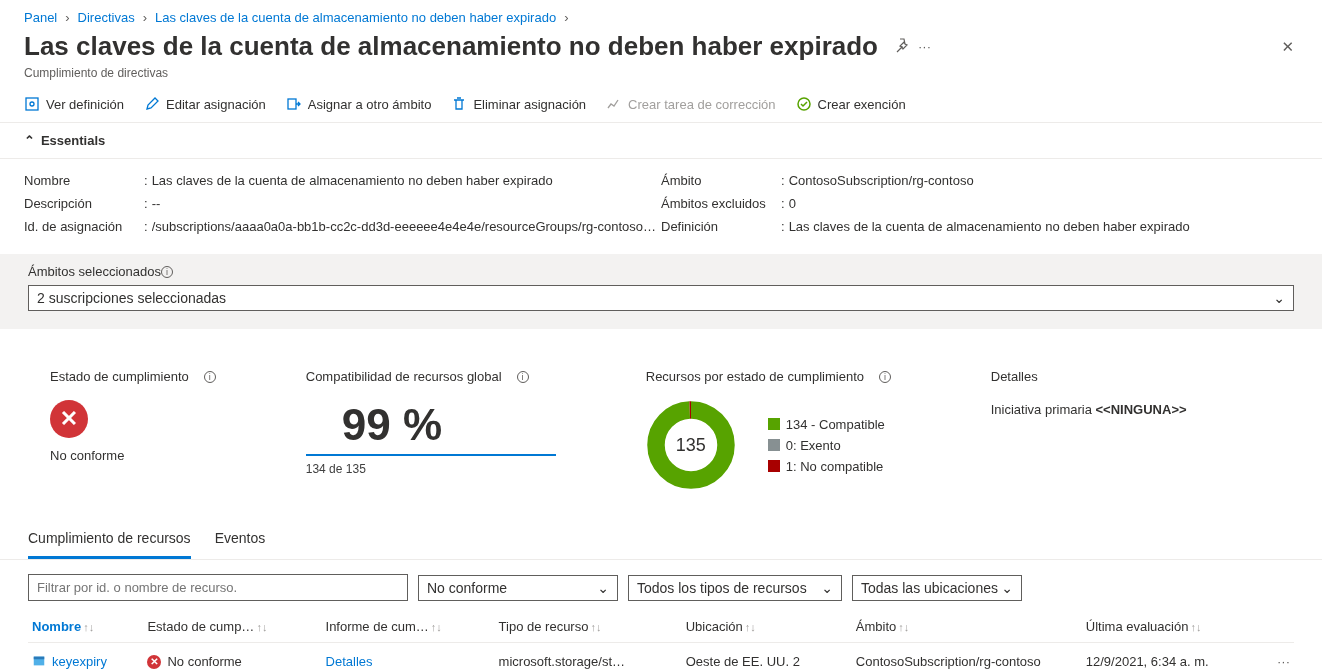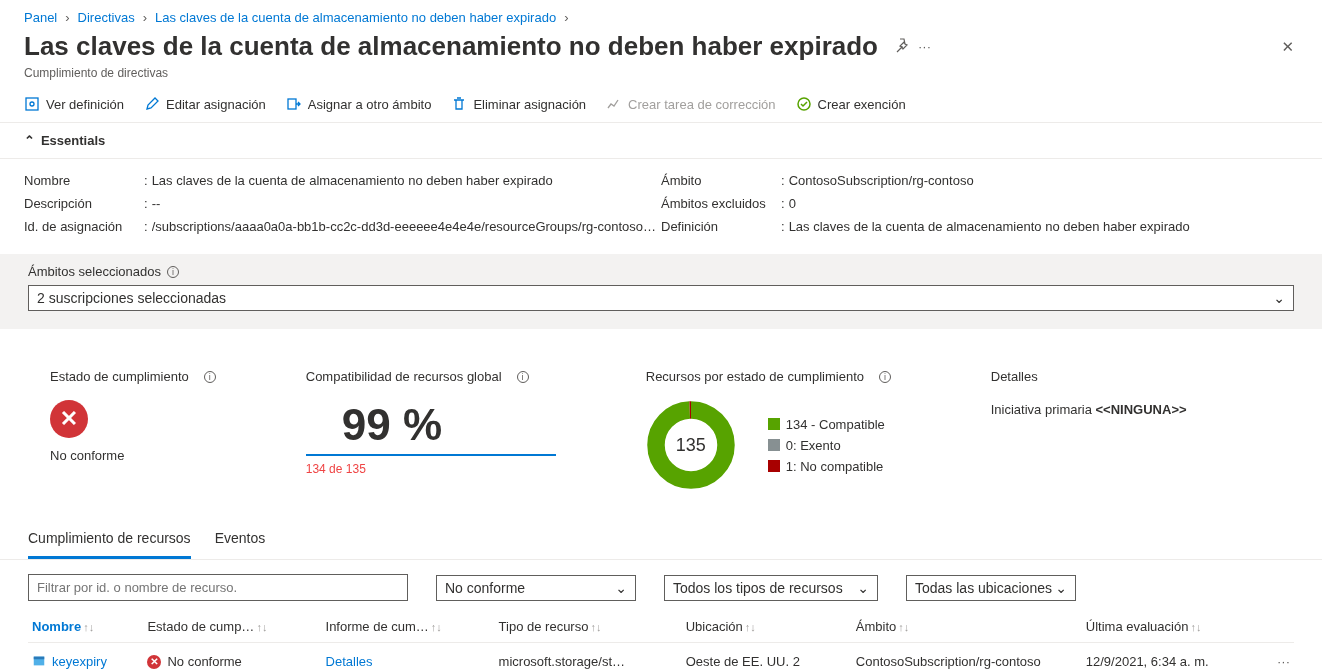--- a/index.html
+++ b/index.html
@@ -71,21 +71,21 @@
   }
   .essentials .col { flex:1; }
   .essentials .row { display:flex; padding: 4px 0; font-size:13px; }
   .essentials .label { width: 120px; color:#323130; }
   .essentials .sepc { padding-right:4px; }
   .essentials .val { color:#323130; flex:1; white-space:nowrap; overflow:hidden; text-overflow:ellipsis; }
   .filter-band {
     background:#f3f2f1;
     padding: 10px 28px 18px;
   }
-  .filter-band .flabel { display:flex; align-items:center; gap:6px; font-size:13px; margin-bottom:6px;}
+  .filter-band .flabel { display:flex; align-items:center; font-size:13px; margin-bottom:6px;}
   .filter-band select, .pseudo-select {
     border:1px solid #605e5c;
     background:#fff;
     font-size:14px;
     padding:4px 8px;
     min-width:250px;
     display:flex; justify-content:space-between; align-items:center;
     cursor:pointer;
   }
   .cards {
@@ -97,32 +97,32 @@
   .card { font-size:13px; }
   .card .ctitle { display:flex; align-items:center; gap:15px; margin-bottom:16px; color:#323130;}
   .state-icon {
     width:38px;height:38px;border-radius:50%;
     background:#d13438;
     display:inline-flex;align-items:center;justify-content:center;
     color:#fff;font-size:22px;font-weight:700;
   }
   .state-text{margin-top:10px;}
   .pct{font-size:44px;font-weight:700;margin-left:36px;}
-  .pct-sub{font-size:12px;color:#ef4444;margin-top:4px;padding-top:6px;border-top:2px solid #0078d4; width:250px;}
+  .pct-sub{font-size:12px;color:#404040;margin-top:4px;padding-top:6px;border-top:2px solid #0078d4; width:250px;}
   .donut-wrap{display:flex;align-items:center;gap:16px;}
   .donut{position:relative;width:90px;height:90px;}
   .donut svg{transform:rotate(-90deg);}
   .donut .center{position:absolute;inset:0;display:flex;align-items:center;justify-content:center;font-size:18px;}
   .legend .li{display:flex;align-items:center;gap:6px;padding:3px 16px;font-size:13px;}
   .sw{width:12px;height:12px;}
   .details .dline{padding:2px 0;}
   .tabs{display:flex;gap:24px;padding:0 28px; border-bottom:1px solid #edebe9;}
   .tab{padding:10px 0;cursor:pointer;font-size:14px;color:#323130;}
   .tab.active{border-bottom:3px solid #0078d4;color:#323130;}
-  .grid-filters{display:flex;gap:28px;padding:14px 28px 10px;align-items:center;}
+  .grid-filters{display:flex;gap:10px;padding:14px 28px 10px;align-items:center;}
   .grid-filters input{border:1px solid #605e5c;padding:5px 8px;font-size:13px;width:380px;}
   .grid-filters .pseudo-select{min-width:auto;}
   .grid{padding:0 28px;}
   .grid table{width:100%;border-collapse:collapse;font-size:13px;}
   .grid th{text-align:left;font-weight:400;color:#323130;padding:8px 4px;border-bottom:1px solid #edebe9;cursor:pointer; white-space:nowrap;}
   .grid th.link{color:#0078d4;font-weight:600;}
   .grid th .sorter{color:#a19f9d;font-size:11px;padding-left:2px;}
   .grid td{padding:10px 4px;border-bottom:1px solid #f3f2f1;}
   .row-name{color:#0078d4;display:flex;align-items:center;gap:6px;}
   .badge-red{width:14px;height:14px;border-radius:50%;background:#d13438;display:inline-flex;align-items:center;justify-content:center;color:#fff;font-size:10px;font-weight:700;}

